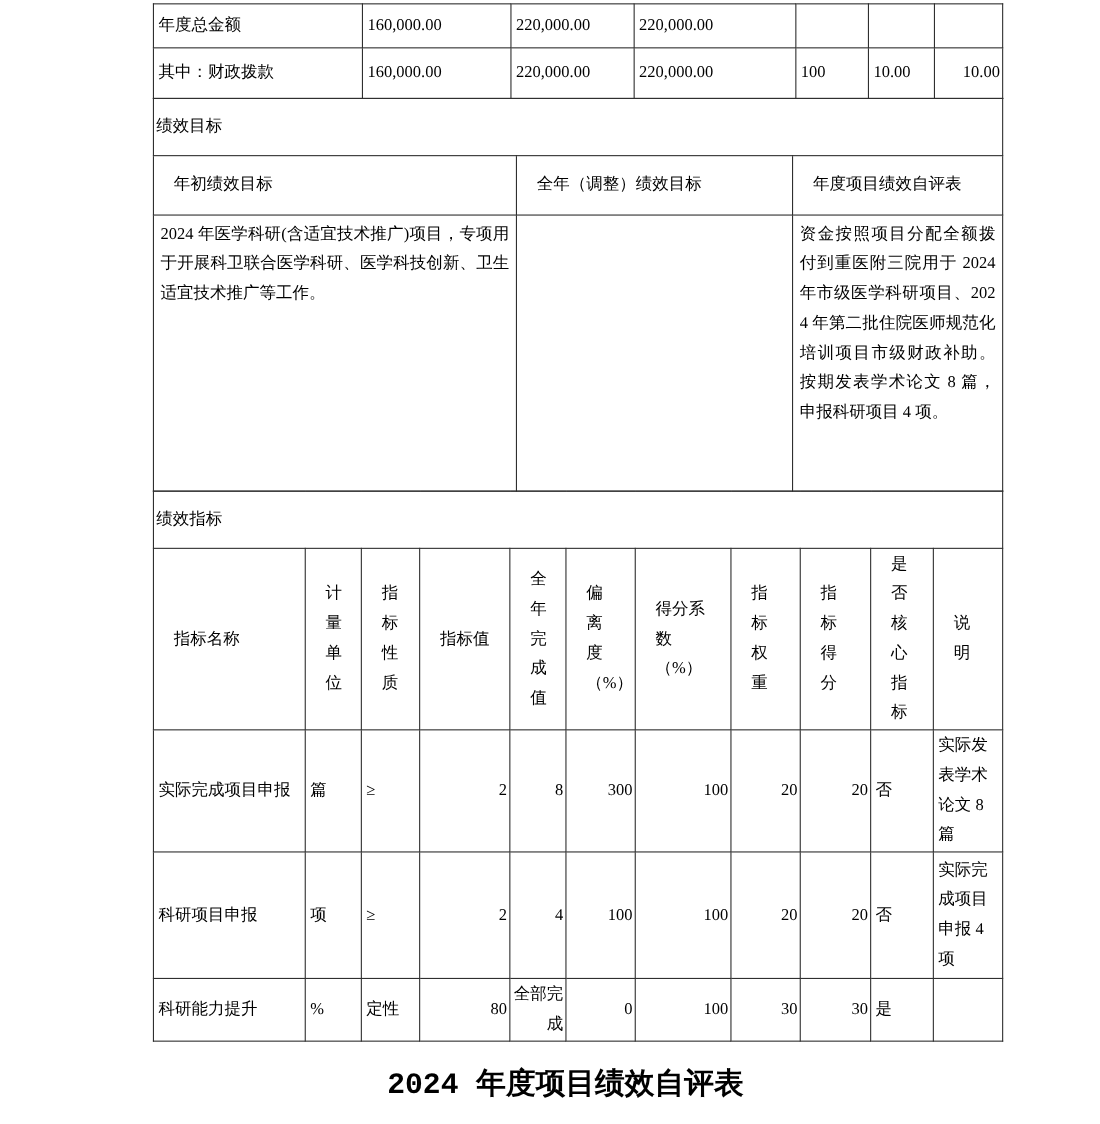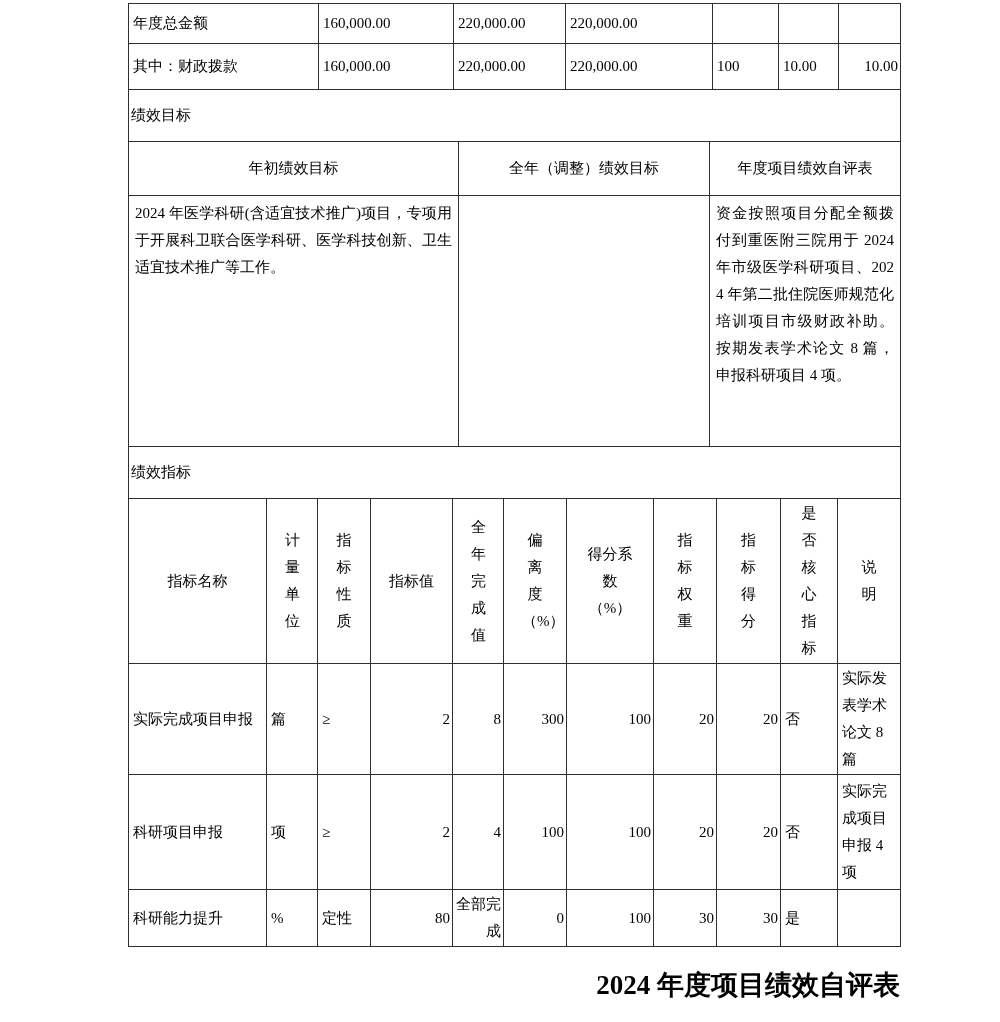--- a/index.html
+++ b/index.html
@@ -2,44 +2,44 @@
 <html><head>
 <meta charset="utf-8">
 <style>
   html,body{margin:0;padding:0;background:#fff;}
   body{
     width:1000px;height:1022px;overflow:hidden;position:relative;
     font-family:"Liberation Serif","DejaVu Serif",serif;
     color:#000;
   }
   .doc{position:absolute;left:128px;top:3px;width:772px;}
-  table{border-collapse:collapse;table-layout:fixed;width:772px;}
+  table{border-collapse:collapse;table-layout:fixed;width:772px;margin-left:11px;}
   .t-b,.t-c{margin-top:-1px;}
   td{
     border:1px solid #2f2f2f;
     font-size:15px;line-height:1.8;
     vertical-align:middle;
     padding:1px 2px;
     overflow:hidden;
     word-break:break-all;
   }
   .al{text-align:left;padding-left:4px;}
   .ar{text-align:right;padding-right:2px;}
   .ac{text-align:right;}
   .sect{}
-  .head td{text-align:center;padding:1px 18px;}
+  .head td{padding:1px 18px;}
   .goalbody td{vertical-align:top;text-align:justify;padding:4px 6px;}
   .rA1{height:40px;} .rA2{height:46px;padding-left:44px;}
   .rB1{height:52px;} .rB2{height:54px;} .rB3{height:251px;}
   .rC1{height:52px;} .rC2{height:88px;}
   .rC3{height:110px;} .rC4{height:42px;} .rC5{height:115px;} .rC6{height:57px;}
   .title{
     position:absolute;left:128px;top:967px;width:772px;
-    text-align:right;font-size:27px;font-weight:bold;
-    font-family:Liberation Serif, serif;margin:0;
+    text-align:center;font-size:27px;font-weight:bold;
+    font-family:Liberation Mono, monospace;margin:0;
   }
 </style>
 </head>
 <body>
 
 <div class="doc">
 
   <table class="t-a">
     <colgroup>
       <col style="width:190px">

